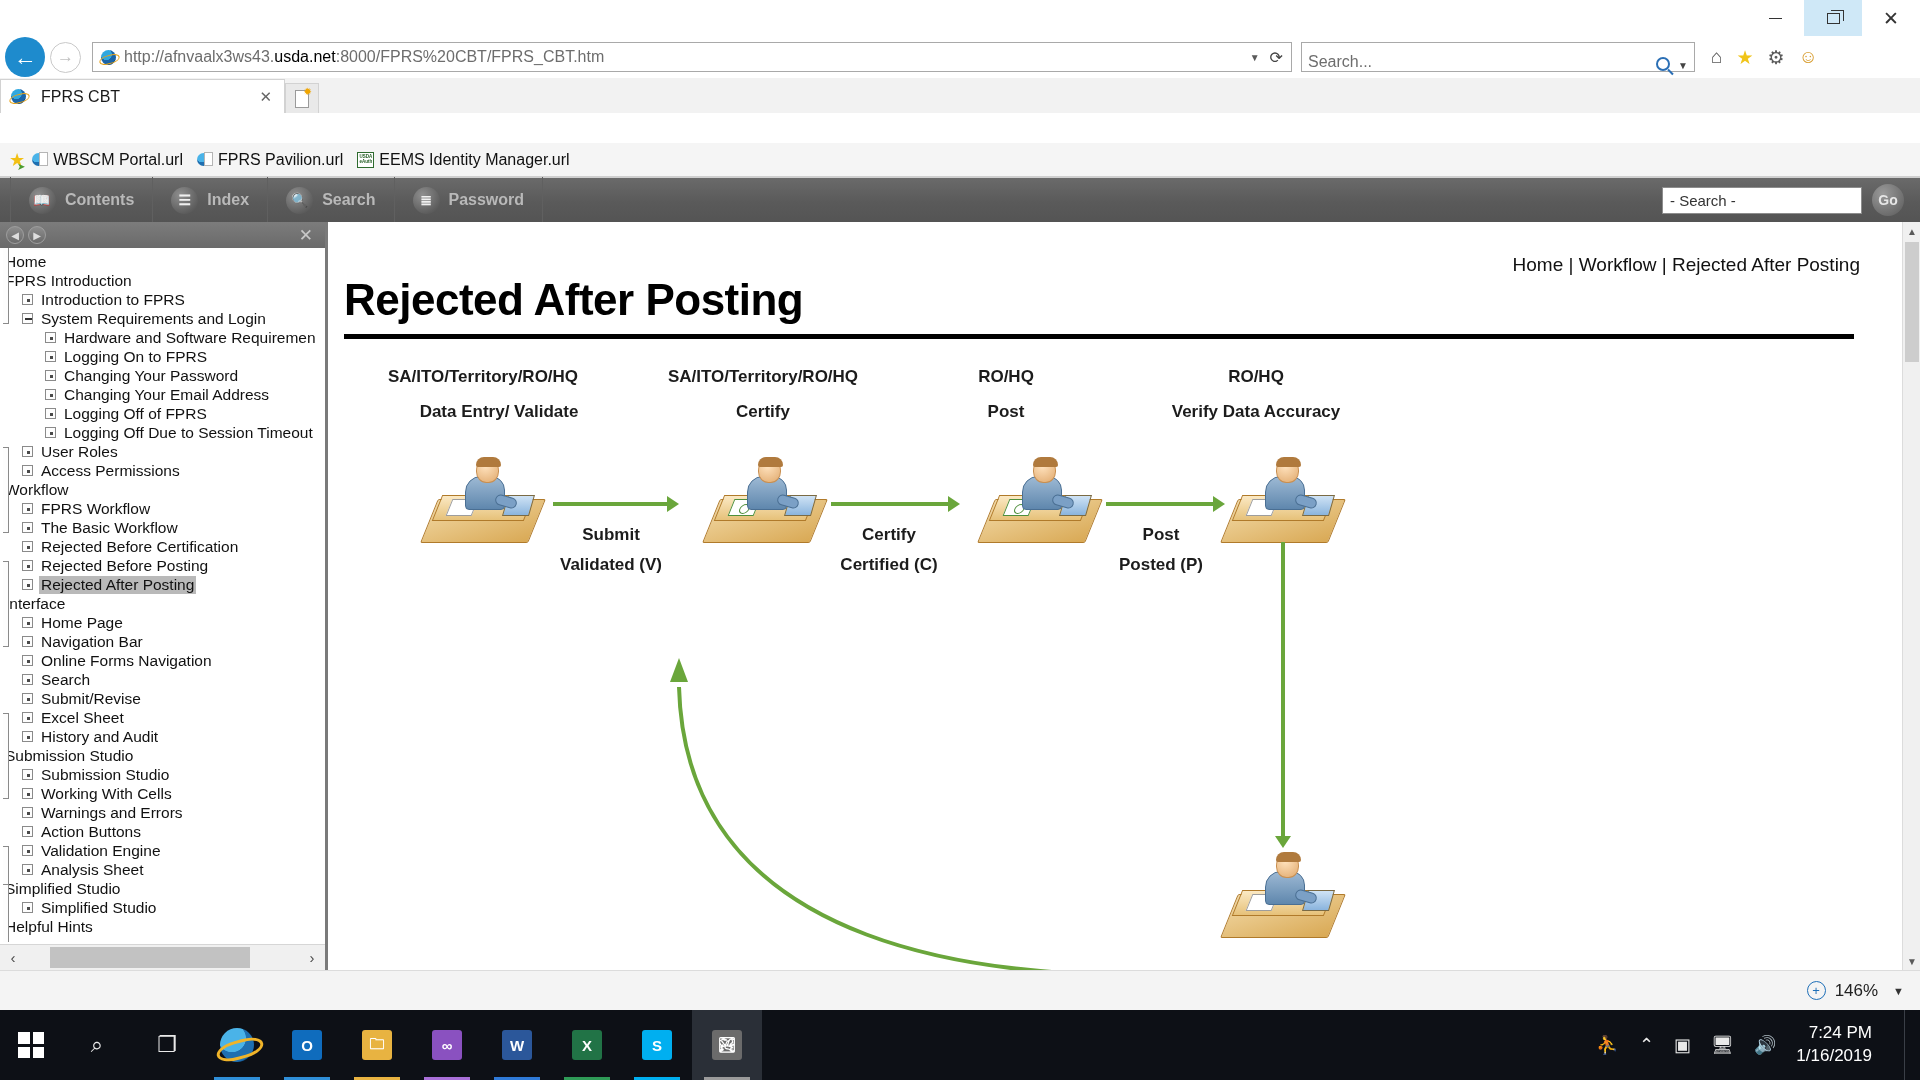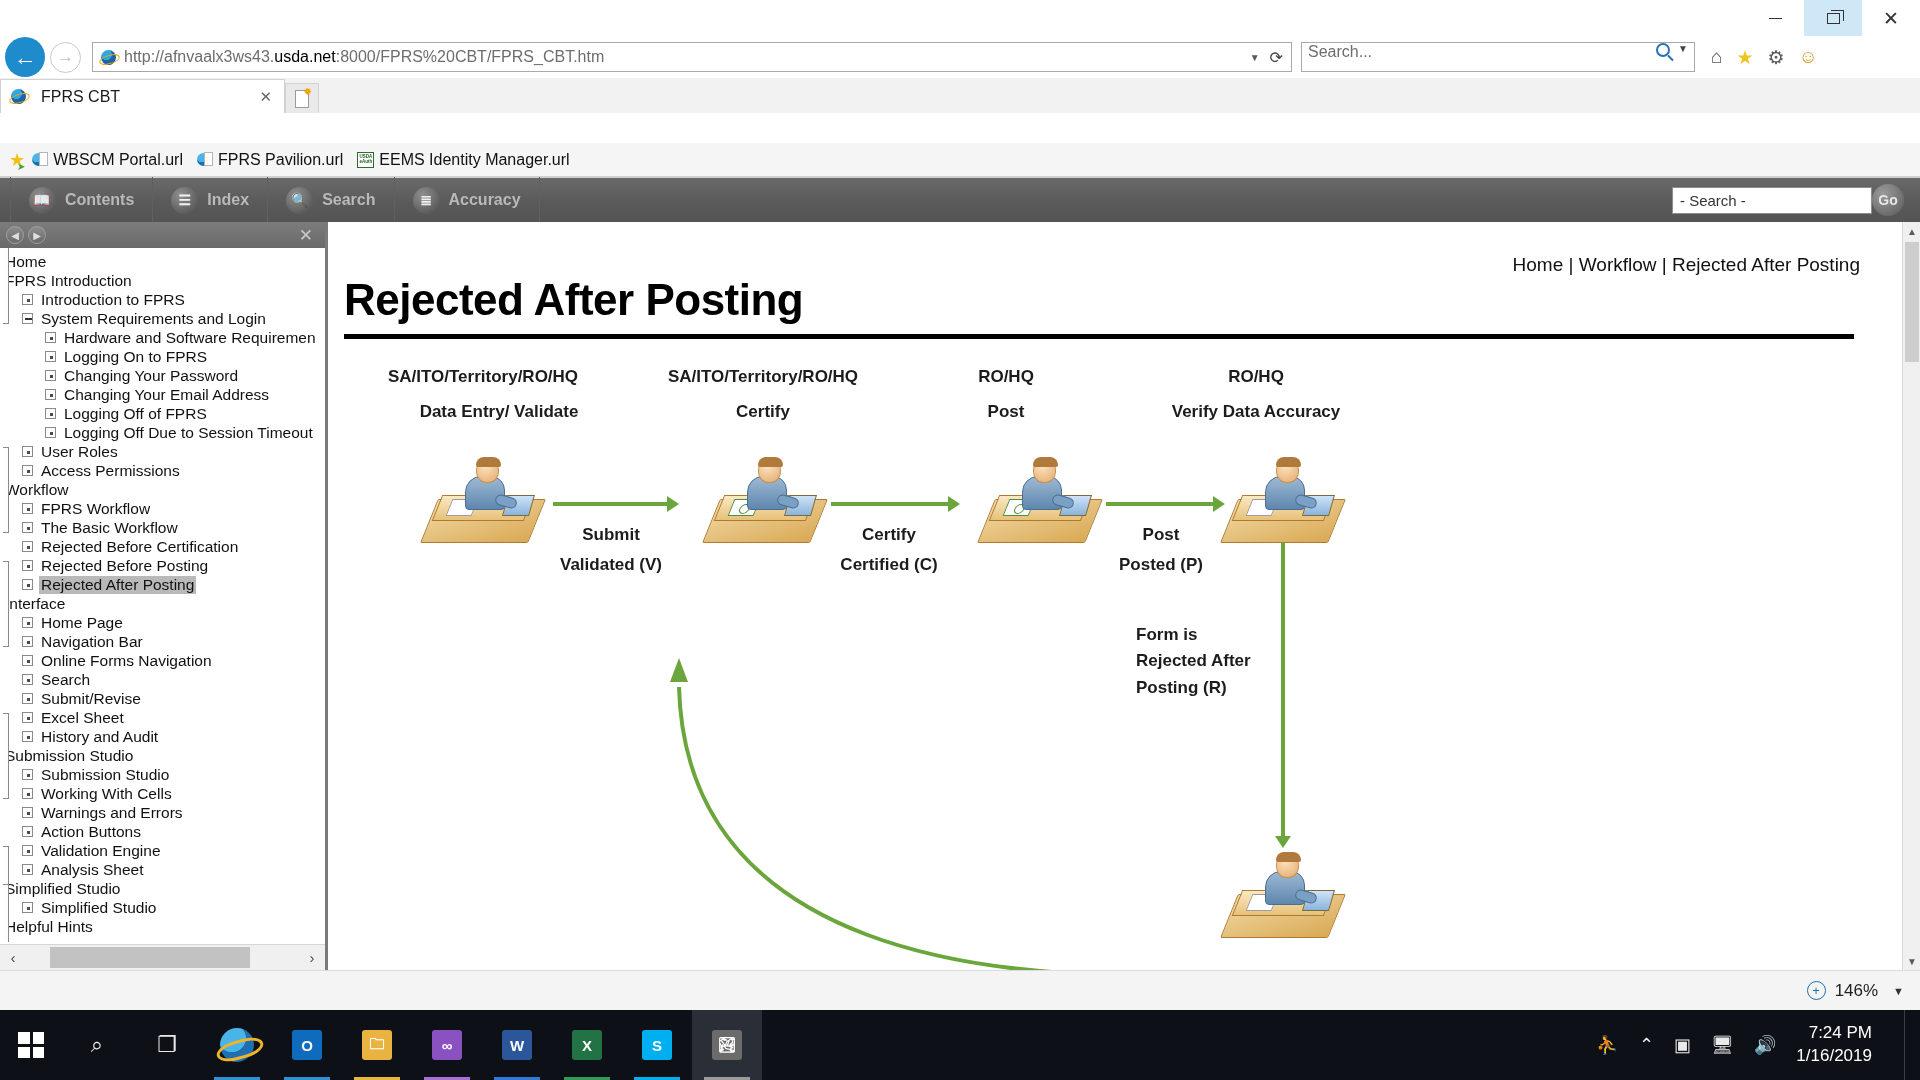--- a/index.html
+++ b/index.html
@@ -61,21 +61,21 @@
     content: ""; position: absolute; left: -1px; top: 6px; width: 19px; height: 7px;
     border: 1.6px solid #e8a317; border-radius: 50%/60%; transform: rotate(-16deg);
   }
   .url-text { flex: 1 1 auto; color: #6d6d6d; white-space: nowrap; overflow: hidden; }
   .url-text b { color: #000; font-weight: 400; }
   .url-caret { color: #5a5a5a; font-size: 10px; padding: 0 10px; }
   .url-refresh { color: #444; font-size: 16px; padding-right: 4px; }
   .search-box {
     flex: 0 0 auto; width: 394px; height: 30px; margin-left: 9px;
     border: 1px solid #a9a9a9; background: #fff; display: flex;
-    align-items: flex-start; padding: 0 6px; font-size: 16px;
+    align-items: flex-end; padding: 0 6px; font-size: 16px;
   }
   .search-ph { flex: 1 1 auto; color: #6d6d6d; }
   .magnifier {
     width: 14px; height: 14px; border: 2px solid #2b6fb5; border-radius: 50%;
     position: relative; flex: 0 0 auto; margin-right: 8px;
   }
   .magnifier:after {
     content: ""; position: absolute; right: -6px; bottom: -4px; width: 7px; height: 2px;
     background: #2b6fb5; transform: rotate(45deg);
   }
@@ -159,21 +159,21 @@
     border-right: 1px solid #606060;
   }
   .cbt-btn:first-child { border-left: 1px solid #606060; margin-left: 10px; }
   .cbt-ico {
     width: 27px; height: 27px; border-radius: 50%;
     background: radial-gradient(circle at 35% 30%, #8f8f8f, #4a4a4a);
     display: flex; align-items: center; justify-content: center;
     font-size: 14px; color: #f0f0f0;
   }
   .cbt-search {
-    margin-left: auto; display: flex; align-items: center; 
+    margin-left: auto; display: flex; align-items: center; gap: 10px;
     padding-right: 16px;
   }
   .cbt-search-input {
     width: 200px; height: 27px; background: #fff; border: 1px solid #8d8d8d;
     display: flex; align-items: center; padding-left: 7px;
     font-size: 15px; color: #333;
   }
   .cbt-go {
     width: 32px; height: 32px; border-radius: 50%;
     background: radial-gradient(circle at 35% 30%, #9a9a9a, #5a5a5a);
@@ -479,21 +479,21 @@
     <div class="cbt-btn">
       <span class="cbt-ico">☰</span>
       <span>Index</span>
     </div>
     <div class="cbt-btn">
       <span class="cbt-ico">🔍</span>
       <span>Search</span>
     </div>
     <div class="cbt-btn">
       <span class="cbt-ico">≣</span>
-      <span>Accuracy</span>
+      <span>Password</span>
     </div>
     <div class="cbt-search">
       <div class="cbt-search-input">- Search -</div>
       <div class="cbt-go">Go</div>
     </div>
   </div>
 
   <div class="navpane">
     <div class="navpane-top">
       <span class="np-circ">◀</span>
@@ -722,25 +722,20 @@
       <div class="arrow-h" style="left:775px; top:150px; width:108px;"></div>
 
       <div class="dg-label" style="left:200px; top:168px; width:160px;">Submit</div>
       <div class="dg-label" style="left:200px; top:198px; width:160px;">Validated (V)</div>
       <div class="dg-label" style="left:478px; top:168px; width:160px;">Certify</div>
       <div class="dg-label" style="left:478px; top:198px; width:160px;">Certified (C)</div>
       <div class="dg-label" style="left:755px; top:168px; width:150px;">Post</div>
       <div class="dg-label" style="left:755px; top:198px; width:150px;">Posted  (P)</div>
 
       <div class="arrow-v" style="left:950px; top:190px; height:295px;"></div>
-      <div class="dg-note" style="left:805px; top:270px;">
-        <div>Form is</div>
-        <div>Rejected After</div>
-        <div>Posting (R)</div>
-      </div>
 
       <svg class="curve" width="560" height="330" viewBox="0 0 560 330">
         <path d="M 560 320 C 330 335, 25 300, 18 35" fill="none" stroke="#6aa63b" stroke-width="4"></path>
         <polygon points="18,6 27,30 9,30" fill="#6aa63b"></polygon>
       </svg>
     </div>
   </div>
 
   <div class="vscroll">
     <div class="vs-arrow up">▲</div>

